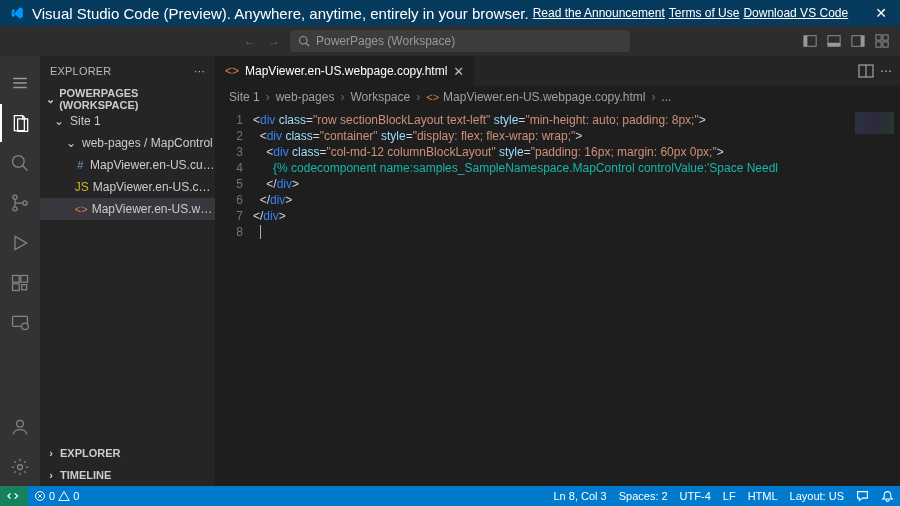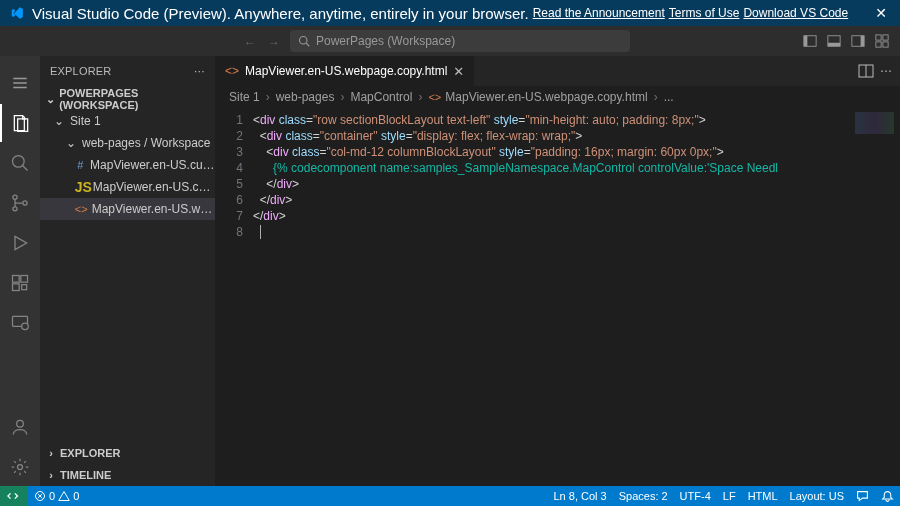--- a/index.html
+++ b/index.html
@@ -27,39 +27,39 @@
 .sb-sect-head{display:flex;align-items:center;padding:2px 4px;font-size:11px;font-weight:700;cursor:pointer;color:#ccc;gap:2px;height:22px}
 .sb-sect-head .chev{width:14px;display:inline-flex;justify-content:center}
 .tree{padding-left:0}
 .tree-row{display:flex;align-items:center;height:22px;font-size:12px;color:#ccc;cursor:pointer;gap:4px;white-space:nowrap;overflow:hidden;text-overflow:ellipsis}
 .tree-row.selected{background:#37373d}
 .tree-row .indent{display:inline-block}
 .tree-row .chev{width:14px;text-align:center;color:#ccc}
 .tree-row .ficon{width:14px;text-align:center;font-size:11px}
 .tree-row .lbl{overflow:hidden;text-overflow:ellipsis}
 .ficon.hash{color:#6a9fd5}
-.ficon.js{color:#cbb41e;font-weight:700;font-size:14px}
+.ficon.js{color:#cbb41e;font-weight:400;font-size:12px}
 .ficon.code{color:#d67e4a}
 .sb-bottom{margin-top:auto}
 .sb-collapsed{}
 .editor-area{flex:1;display:flex;flex-direction:column;background:#1e1e1e;overflow:hidden;position:relative}
 .tabs-row{height:30px;background:#252526;display:flex;align-items:stretch}
 .tab{display:flex;align-items:center;padding:0 10px;gap:6px;background:#1e1e1e;color:#fff;font-size:12px;cursor:pointer;border-right:1px solid #252526}
 .tab .ficon{color:#d67e4a}
 .tab .close-x{color:#bbb;cursor:pointer;font-size:13px}
 .tab-actions{margin-left:auto;display:flex;align-items:center;gap:6px;padding:0 8px;color:#bbb}
 .breadcrumb{height:22px;display:flex;align-items:center;padding:0 14px;gap:4px;color:#a0a0a0;font-size:12px;overflow:hidden}
 .breadcrumb .sep{color:#6e6e6e;padding:0 2px}
 .breadcrumb .bc-item{cursor:pointer;white-space:nowrap}
 .editor-body{flex:1;display:flex;overflow:hidden;position:relative}
 .gutter{width:38px;background:#1e1e1e;color:#6e7681;text-align:right;padding:4px 10px 0 0;font-family:Menlo,Consolas,monospace;font-size:12px;line-height:16px}
 .code-pane{flex:1;padding:4px 0 0 0;font-family:Menlo,Consolas,monospace;font-size:12px;line-height:16px;white-space:pre;color:#d4d4d4;overflow:hidden}
 .minimap{width:48px;background:#1e1e1e;border-left:1px solid #1e1e1e;position:relative}
 .minimap .mm-blob{position:absolute;top:4px;left:2px;right:6px;height:22px;background:linear-gradient(90deg,#2f4157 0%,#3a2f50 50%,#2e4836 100%);opacity:.6}
-.tok-tag{color:#f0abfc}
+.tok-tag{color:#3b82f6}
 .tok-attr{color:#9cdcfe}
 .tok-str{color:#ce9178}
 .tok-pct{color:#14b8a6}
 .tok-brace{color:#d4d4d4}
 .cursor{display:inline-block;width:1px;height:14px;background:#aeafad;vertical-align:text-bottom}
 .status-bar{height:20px;background:#007acc;display:flex;align-items:center;font-size:11px;color:#fff}
 .status-bar .remote{background:#16825d;height:100%;width:28px;display:flex;align-items:center;justify-content:center}
 .status-bar .sb-item{padding:0 6px;display:flex;align-items:center;gap:3px;height:100%;cursor:pointer}
 .status-bar .grow{flex:1}
 svg{display:block}
@@ -196,21 +196,21 @@
       </div>
       <div class="tree">
         <div class="tree-row">
           <span class="indent" style="width:8px"></span>
           <span class="chev">⌄</span>
           <span class="lbl">Site 1</span>
         </div>
         <div class="tree-row">
           <span class="indent" style="width:20px"></span>
           <span class="chev">⌄</span>
-          <span class="lbl">web-pages / Workspace</span>
+          <span class="lbl">web-pages / MapControl</span>
         </div>
         <div class="tree-row">
           <span class="indent" style="width:38px"></span>
           <span class="ficon hash">#</span>
           <span class="lbl">MapViewer.en-US.customc...</span>
         </div>
         <div class="tree-row">
           <span class="indent" style="width:38px"></span>
           <span class="ficon js">JS</span>
           <span class="lbl">MapViewer.en-US.customj...</span>
@@ -249,21 +249,21 @@
             </svg>
           </span>
         <span>⋯</span>
       </div>
     </div>
     <div class="breadcrumb">
       <span class="bc-item">Site 1</span>
       <span class="sep">›</span>
       <span class="bc-item">web-pages</span>
       <span class="sep">›</span>
-      <span class="bc-item">MapControl</span>
+      <span class="bc-item">Workspace</span>
       <span class="sep">›</span>
       <span class="ficon code" style="color:#d67e4a;font-size:11px">&lt;&gt;</span>
       <span class="bc-item">MapViewer.en-US.webpage.copy.html</span>
       <span class="sep">›</span>
       <span class="bc-item">...</span>
     </div>
     <div class="editor-body">
       <div class="gutter" id="gutter">
           <div>1</div>
           <div>2</div>

